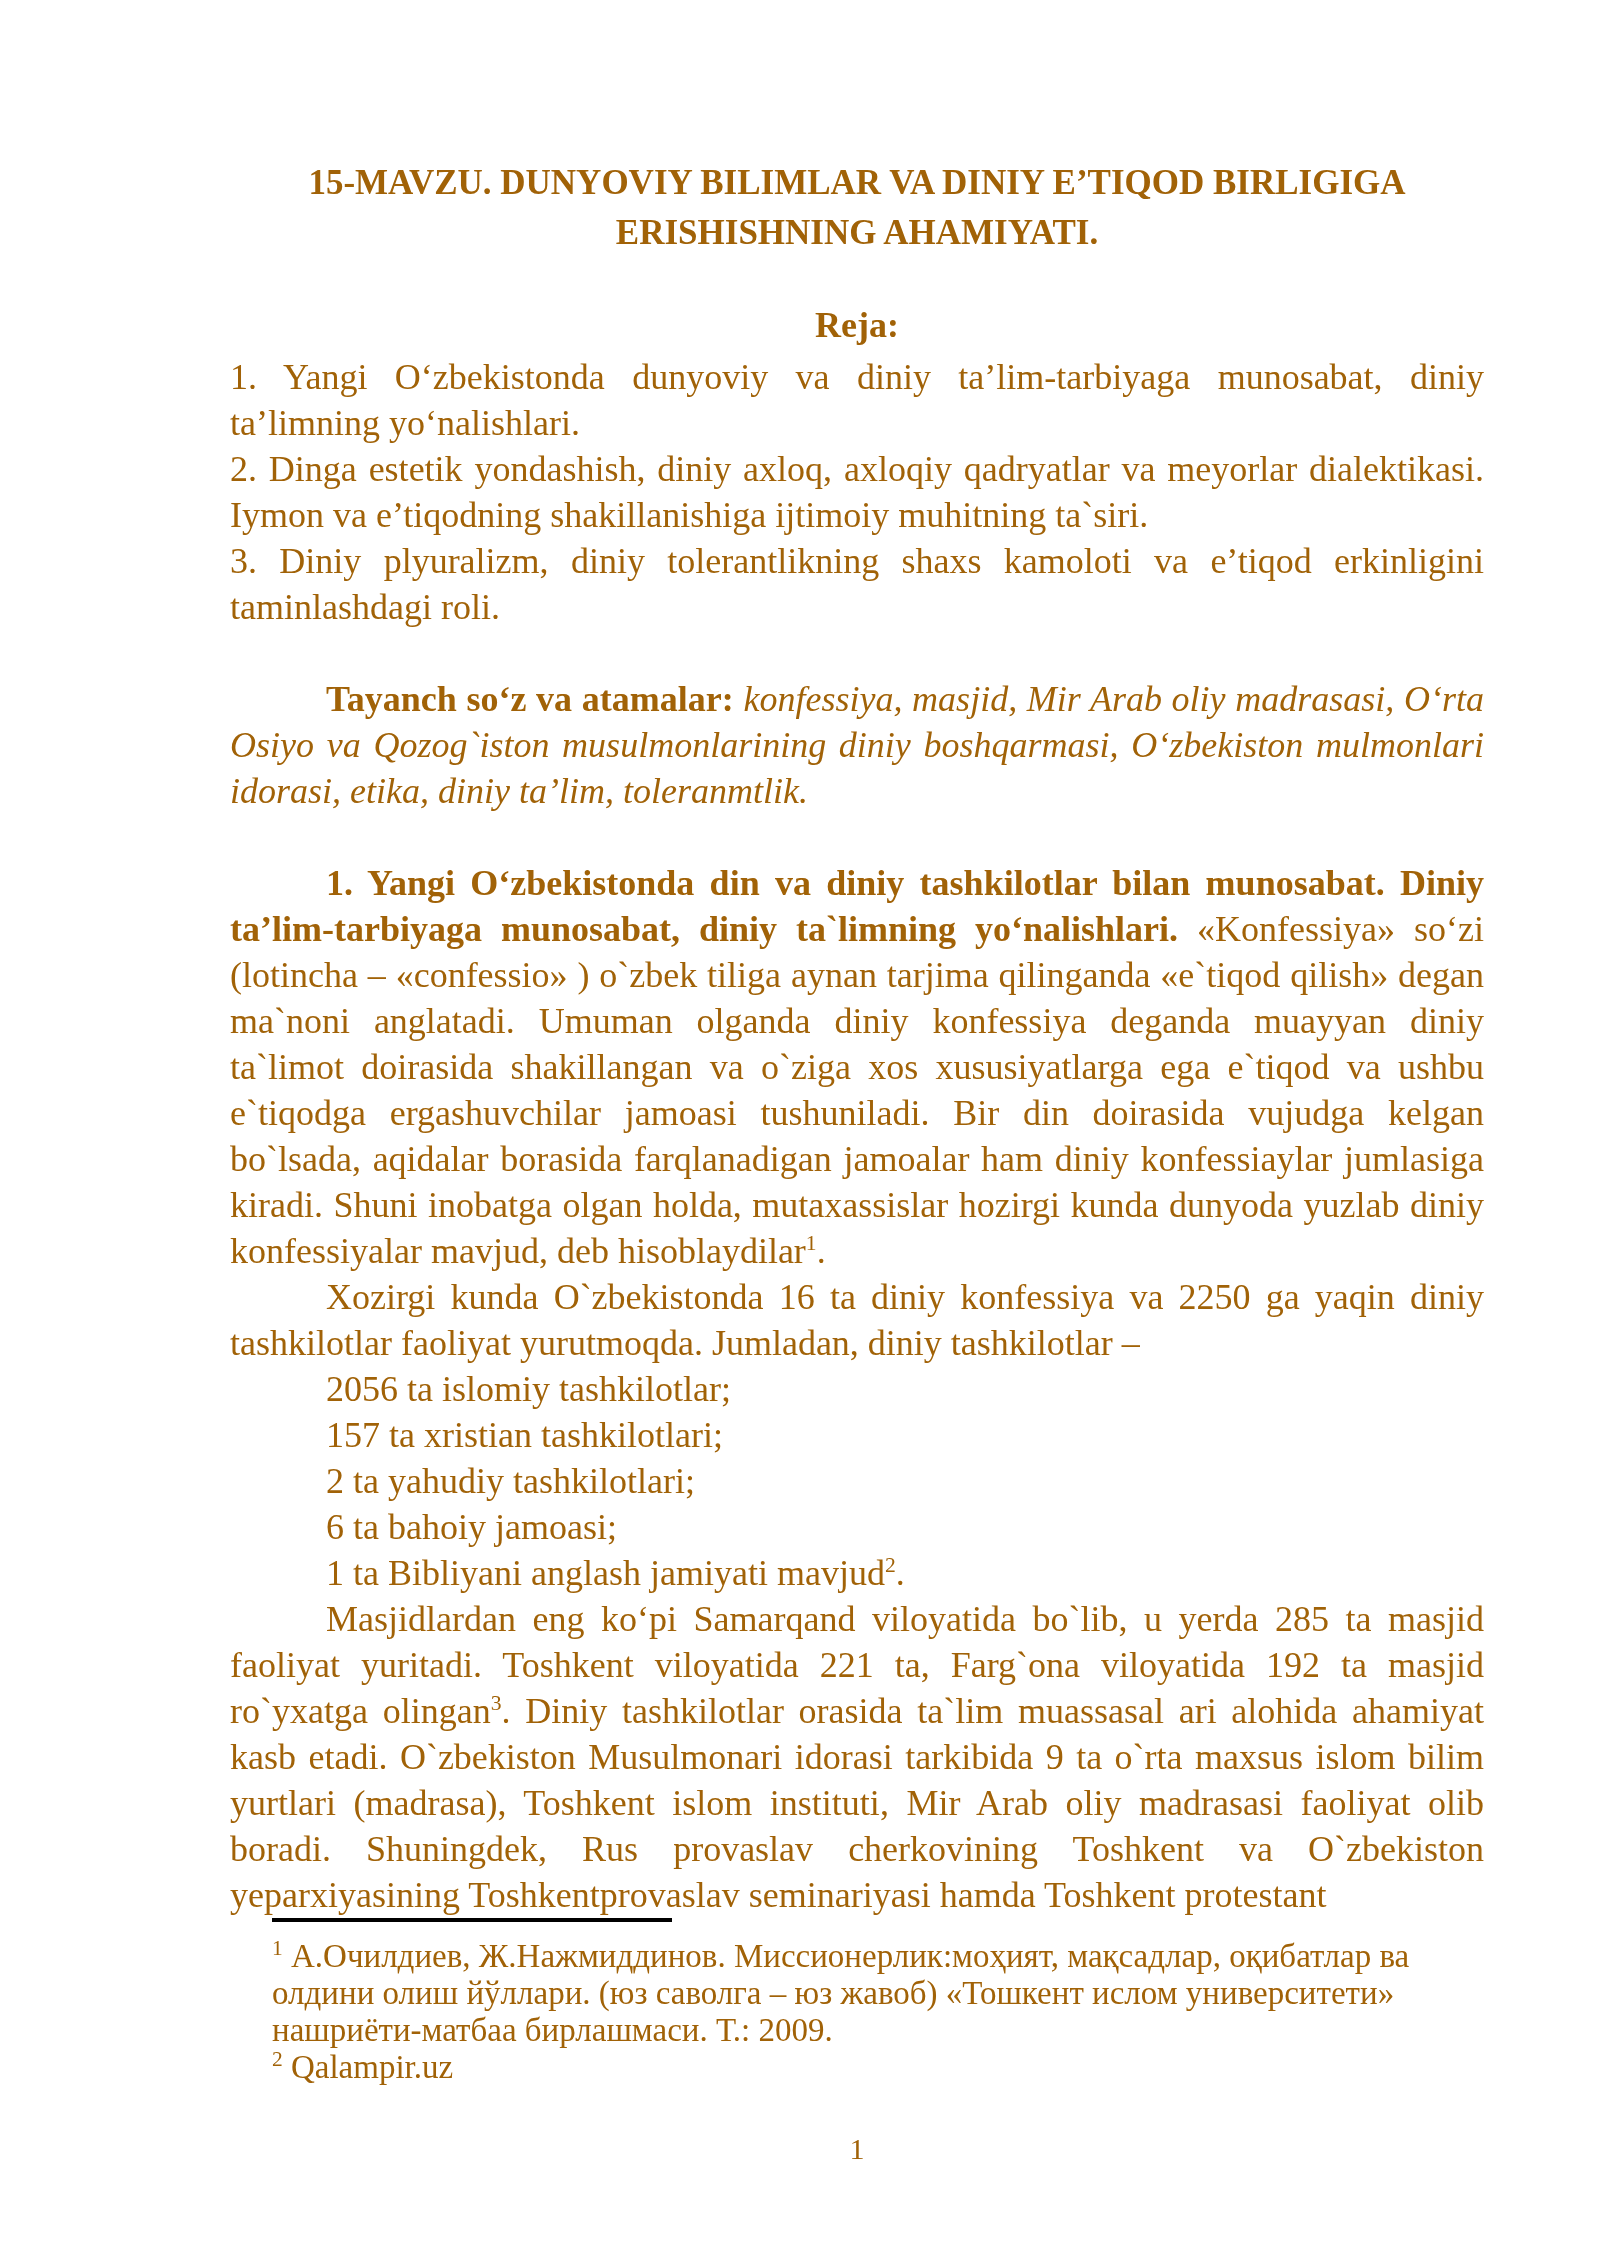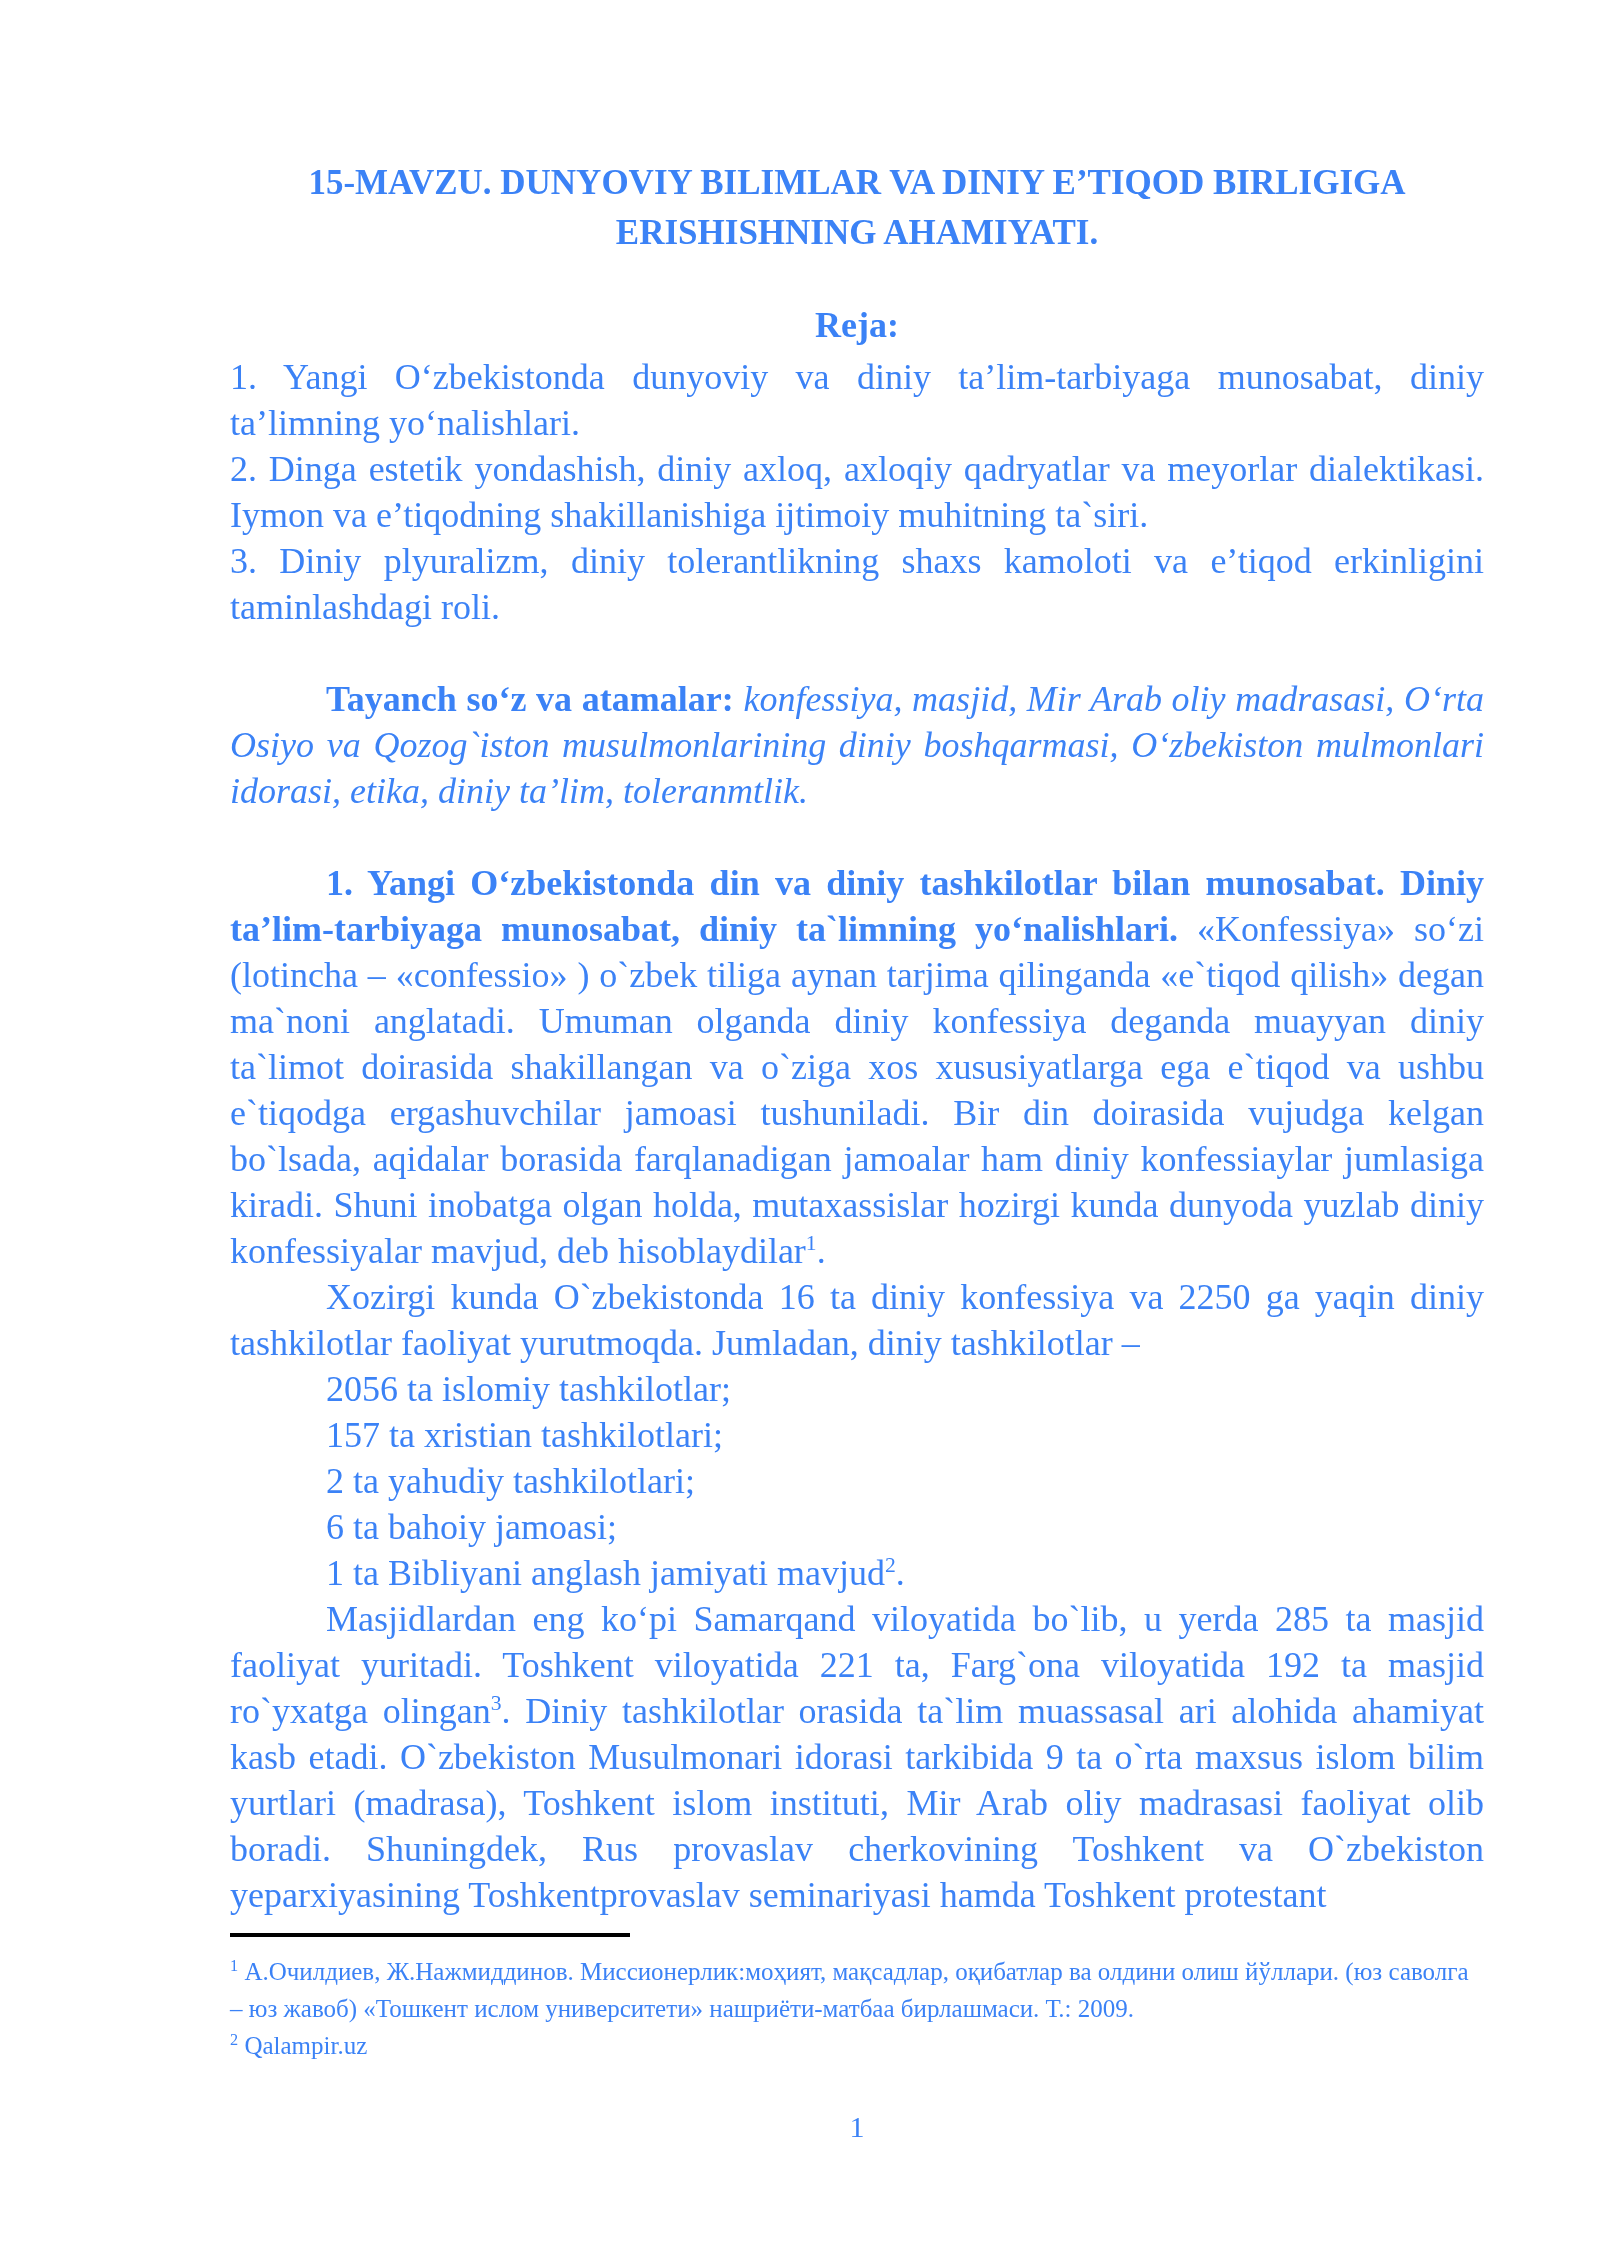--- a/index.html
+++ b/index.html
@@ -2,21 +2,21 @@
 <html><head>
 <meta charset="utf-8">
 <style>
   html, body { margin: 0; padding: 0; background: #ffffff; }
   .page {
     position: relative;
     width: 1600px;
     height: 2262px;
     margin: 0 auto;
     background: #ffffff;
-    color: #3b82f6;
+    color: #a16207;
     font-family: "Liberation Serif", "DejaVu Serif", serif;
     overflow: hidden;
   }
   .content {
     box-sizing: border-box;
     height: 100%;
     display: flex;
     flex-direction: column;
     padding: 158px 116px 118px 230px; 
     font-size: 36px;
@@ -39,23 +39,24 @@
   .indent { text-indent: 96px; }
   .gap-before { margin-top: 46px; }
   sup.fnref {
     font-size: 0.60em;
     line-height: 0;
     vertical-align: super;
   }
   .list-line { text-align: left; text-indent: 96px; }
   .footnotes {
     margin-top: auto;
-    font-size: 25px;
+    font-size: 33px;
     line-height: 37px;
     text-align: left;
+    margin-left: 42px;
   }
   .fn-sep {
     width: 400px;
     border-top: 4px solid #000000;
     margin-bottom: 16px;
   }
   .footnote { text-align: left; }
   .footnote sup {
     font-size: 0.65em;
     line-height: 0;

